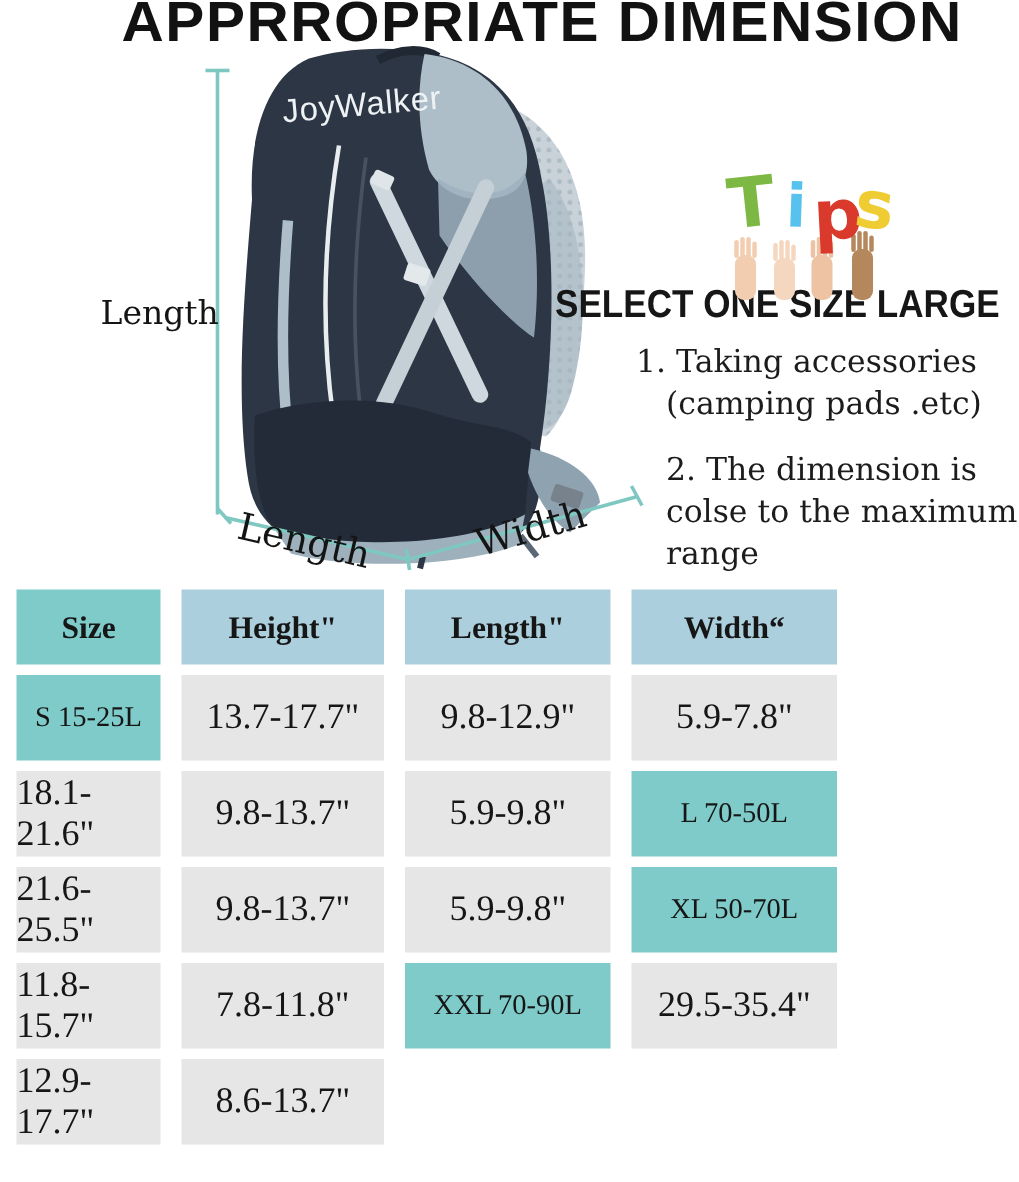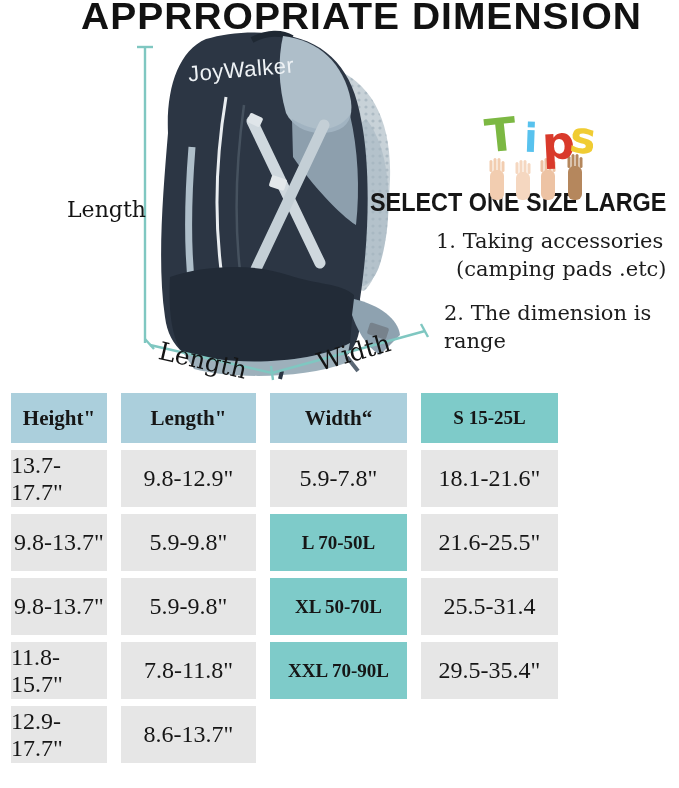--- a/index.html
+++ b/index.html
@@ -29,36 +29,36 @@
   .tl-2{left:59px;top:4px;font-size:46px;color:#d93a2b;transform:rotate(-3deg);}
   .tl-3{left:87px;top:0px;font-size:44px;color:#f0cc33;transform:rotate(7deg);}
   .hands{position:absolute;left:0;top:36px;width:118px;height:48px;}
 
   
   .select-heading{position:absolute;left:370px;top:187px;font-size:26px;font-weight:900;
                   color:#161616;transform:scaleX(0.9);transform-origin:left center;
                   white-space:nowrap;z-index:2;}
   .note{position:absolute;font-family:"DejaVu Serif",serif;font-size:21px;
         line-height:28px;color:#1c1c1c;white-space:nowrap;}
-  .note-1{left:436px;top:227px;}
+  .note-1{left:424px;top:227px;}
   .note-1 .line-indent{padding-left:20px;}
   .note-2{left:444px;top:299px;}
 
   
   .size-table{position:absolute;left:11px;top:393px;display:grid;
               grid-template-columns:96px 135px 137px 137px;
               grid-template-rows:50px repeat(5,57px);
               gap:7px 14px;}
   .cell{display:flex;align-items:center;justify-content:center;
         font-family:"Liberation Serif",serif;color:#161616;}
   .hcell{font-size:21px;font-weight:bold;}
   .teal{background:#7ecbc9;}
   .blue{background:#abcfdc;}
   .gray{background:#e6e6e6;}
-  .scell{font-size:19px;font-weight:bold;white-space:nowrap;}
+  .scell{font-size:19px;font-weight:normal;white-space:nowrap;}
   .vcell{font-size:24px;}
 
   
   .footer{position:absolute;left:0;top:751px;width:100%;text-align:center;color:#101010;}
   .footer-inner{display:inline-block;transform:scaleX(0.95);white-space:nowrap;}
   .creator{font-size:28px;font-weight:900;}
   .tagline{font-size:22px;font-weight:800;margin-left:9px;}
 </style>
 </head>
 <body>
@@ -161,44 +161,45 @@
     <span class="tl tl-3">s</span>
   </div>
 
   <div class="select-heading">SELECT ONE SIZE LARGE</div>
   <div class="note note-1">
     <div>1. Taking accessories</div>
     <div class="line-indent">(camping pads .etc)</div>
   </div>
   <div class="note note-2">
     <div>2. The dimension is</div>
+    <div>colse to the maximum</div>
     <div>range</div>
   </div>
 
   <div class="size-table">
+    <div class="cell hcell teal">Size</div>
     <div class="cell hcell blue">Height"</div>
     <div class="cell hcell blue">Length"</div>
     <div class="cell hcell blue">Width“</div>
 
     <div class="cell scell teal">S 15-25L</div>
     <div class="cell vcell gray">13.7-17.7"</div>
     <div class="cell vcell gray">9.8-12.9"</div>
     <div class="cell vcell gray">5.9-7.8"</div>
 
     <div class="cell vcell gray">18.1-21.6"</div>
     <div class="cell vcell gray">9.8-13.7"</div>
     <div class="cell vcell gray">5.9-9.8"</div>
 
     <div class="cell scell teal">L 70-50L</div>
     <div class="cell vcell gray">21.6-25.5"</div>
     <div class="cell vcell gray">9.8-13.7"</div>
     <div class="cell vcell gray">5.9-9.8"</div>
 
     <div class="cell scell teal">XL 50-70L</div>
-    <div class="cell vcell gray">25.5-31.4</div>
     <div class="cell vcell gray">11.8-15.7"</div>
     <div class="cell vcell gray">7.8-11.8"</div>
 
     <div class="cell scell teal">XXL 70-90L</div>
     <div class="cell vcell gray">29.5-35.4"</div>
     <div class="cell vcell gray">12.9-17.7"</div>
     <div class="cell vcell gray">8.6-13.7"</div>
   </div>
 
 

